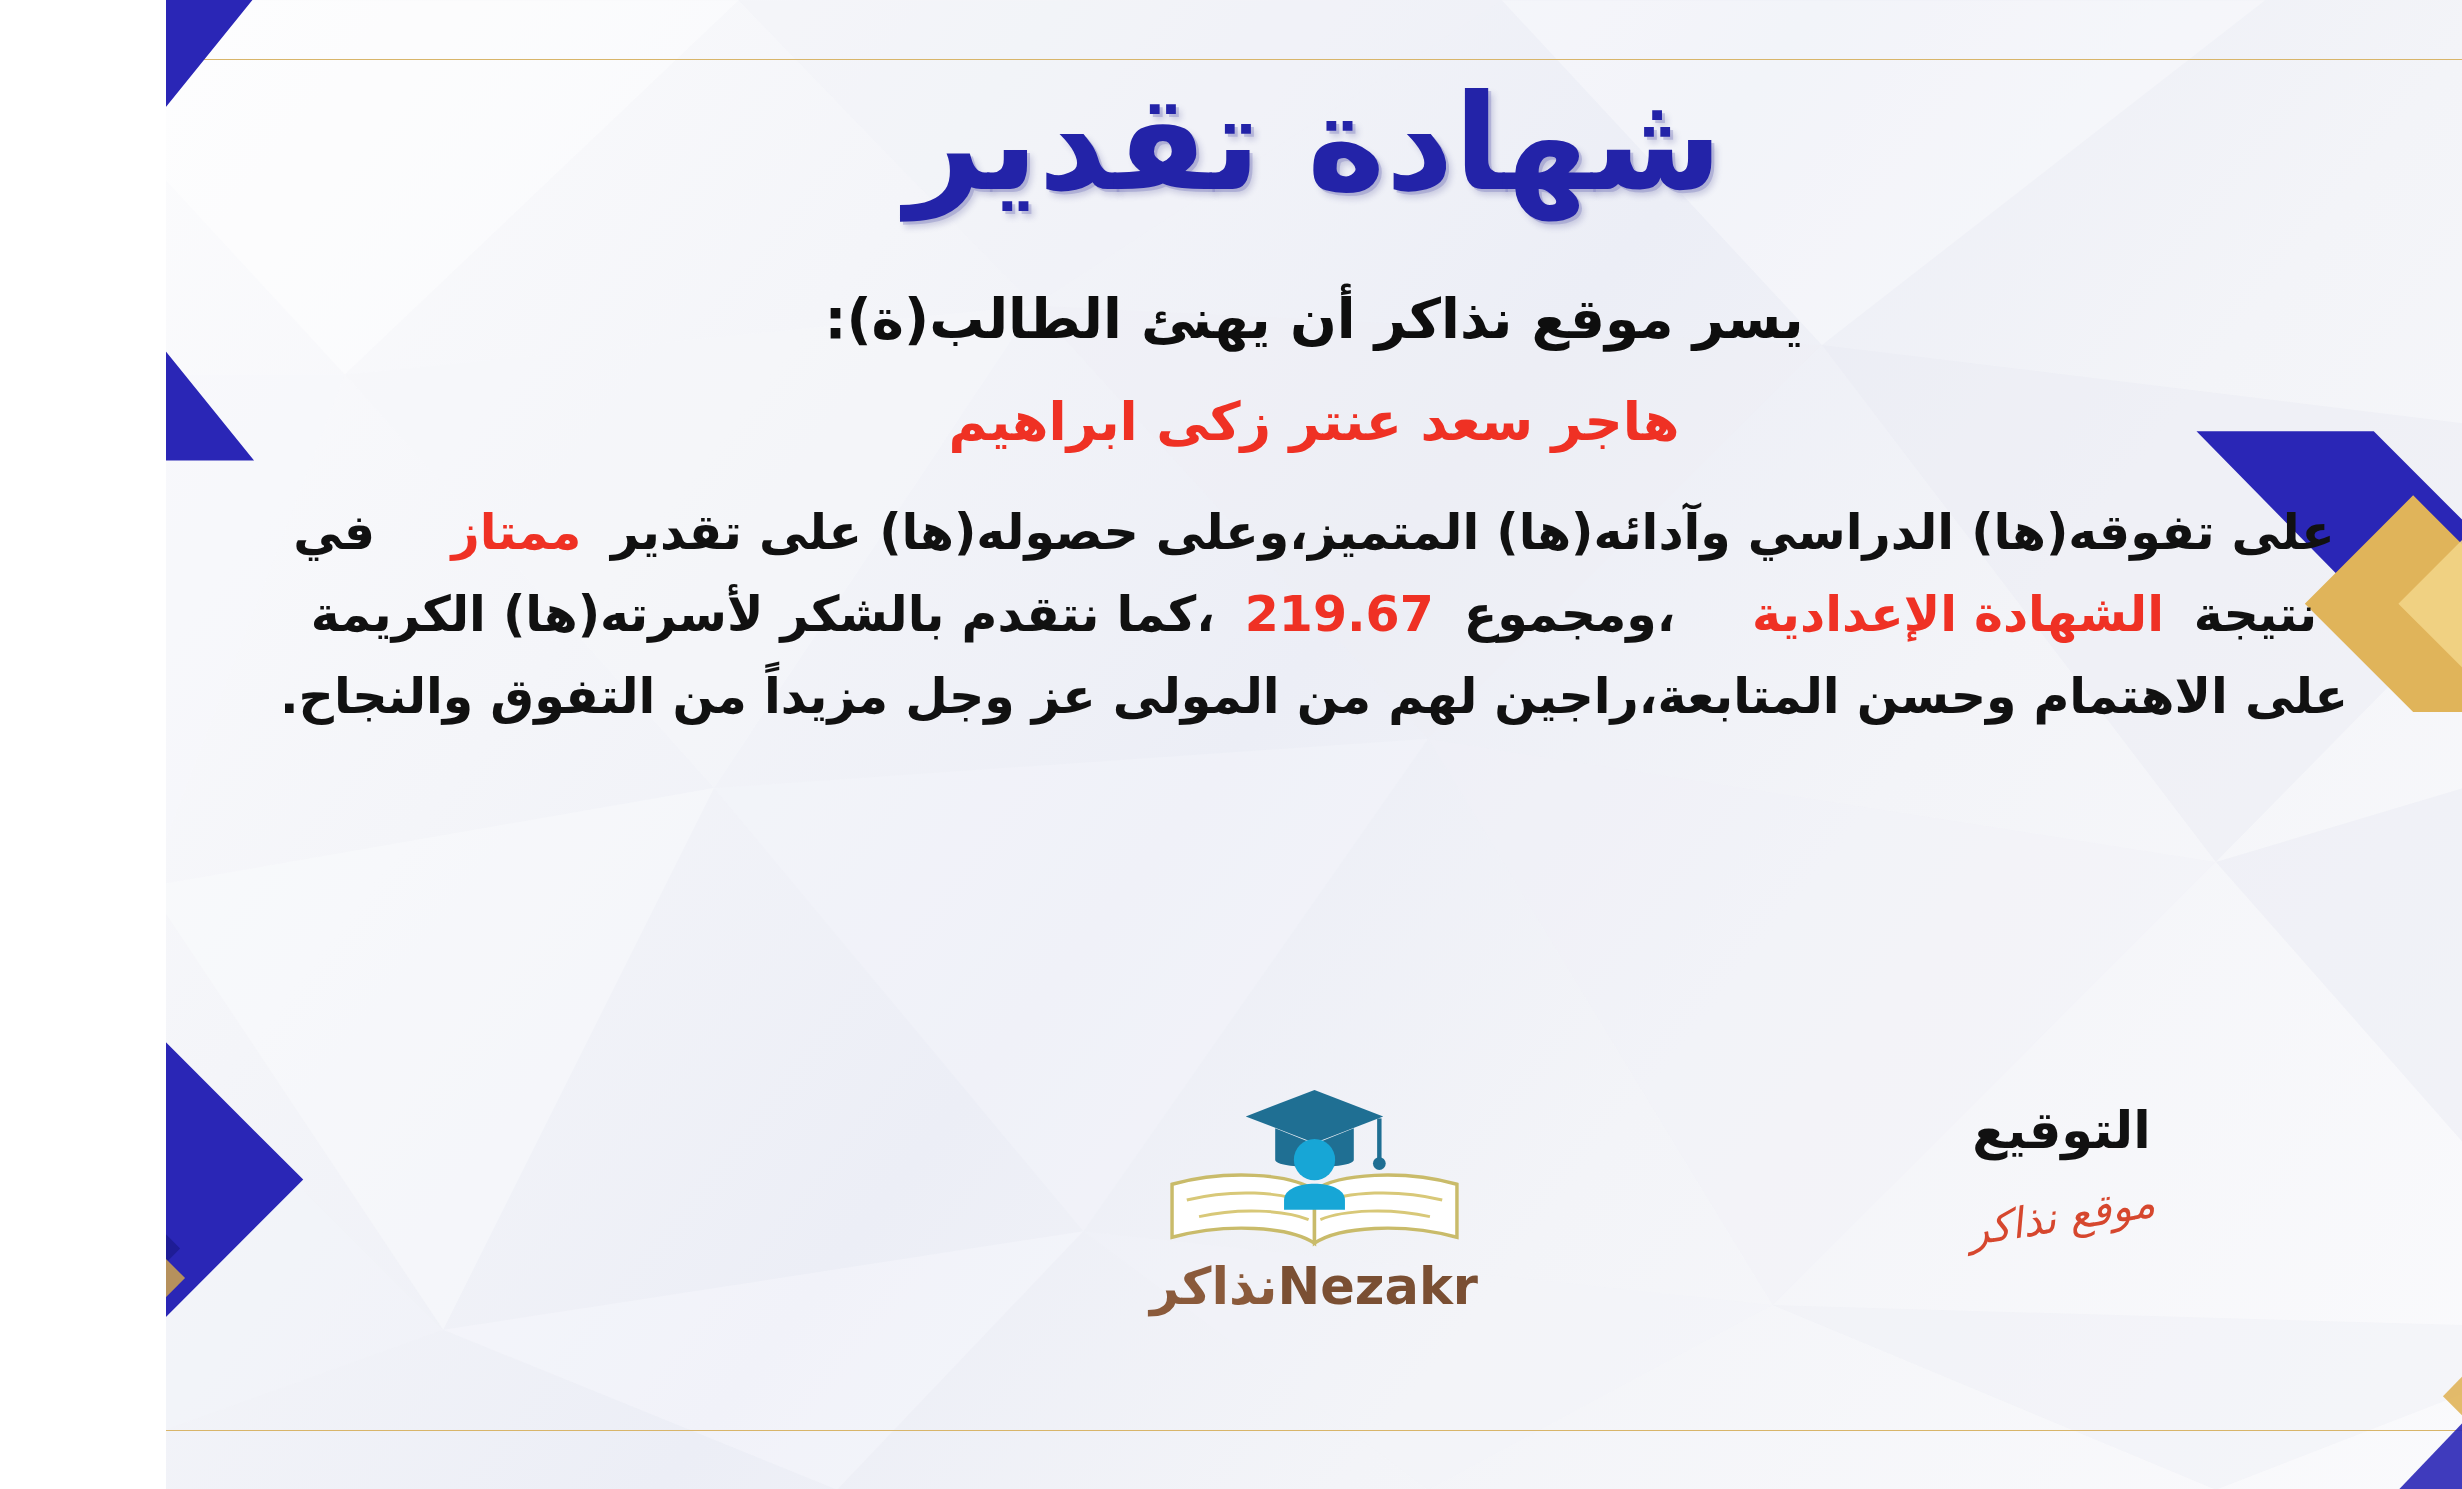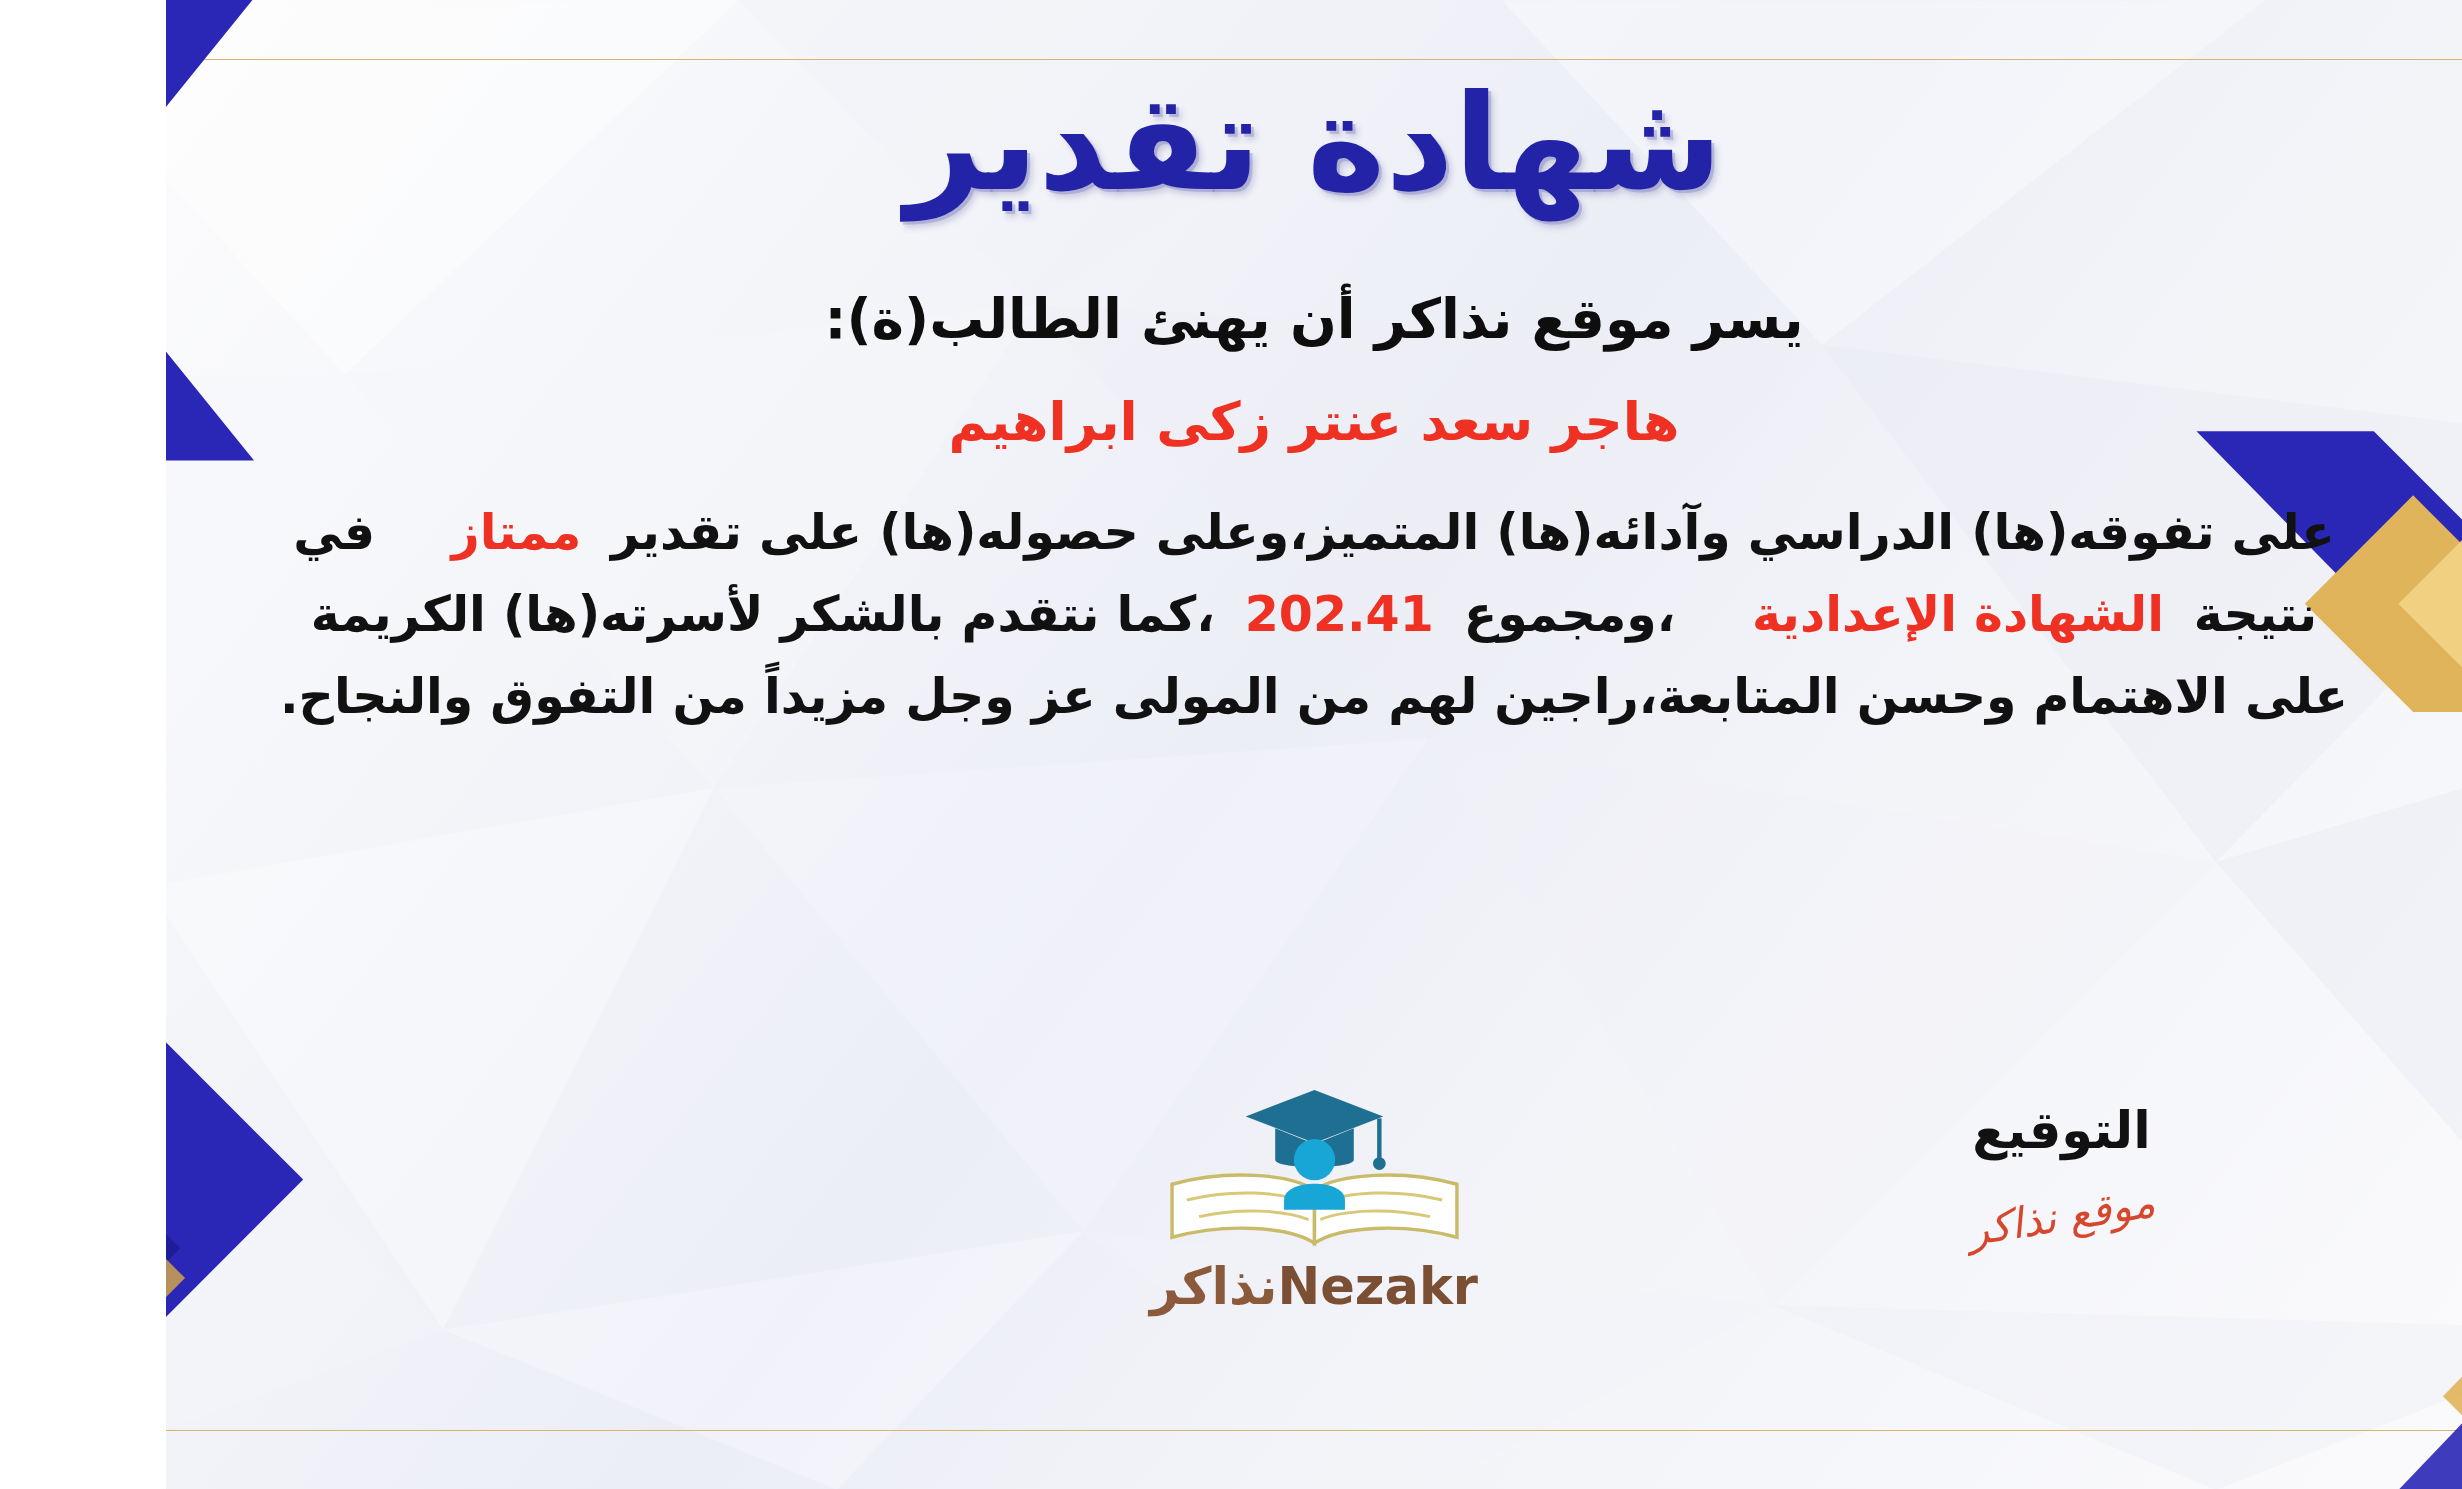--- a/index.html
+++ b/index.html
@@ -241,21 +241,21 @@
       <div class="student-name">هاجر سعد عنتر زكى ابراهيم</div>
 
       <div class="paragraph">
         <span>على تفوقه(ها) الدراسي وآدائه(ها) المتميز،وعلى حصوله(ها) على تقدير</span>
         <span class="hl">ممتاز</span>
         <span class="sp"></span>
         <span>في نتيجة</span>
         <span class="hl">الشهادة الإعدادية</span>
         <span class="sp"></span>
         <span>،ومجموع</span>
-        <span class="hl">202.41</span>
+        <span class="hl">219.67</span>
         <span>،كما نتقدم بالشكر لأسرته(ها) الكريمة على الاهتمام وحسن المتابعة،راجين لهم من المولى عز وجل مزيداً من التفوق والنجاح.</span>
       </div>
 
     </div>
   </div>
 
   <div class="footer">
 
     <div class="signature-zone">
       <div class="signature-label">التوقيع</div>

